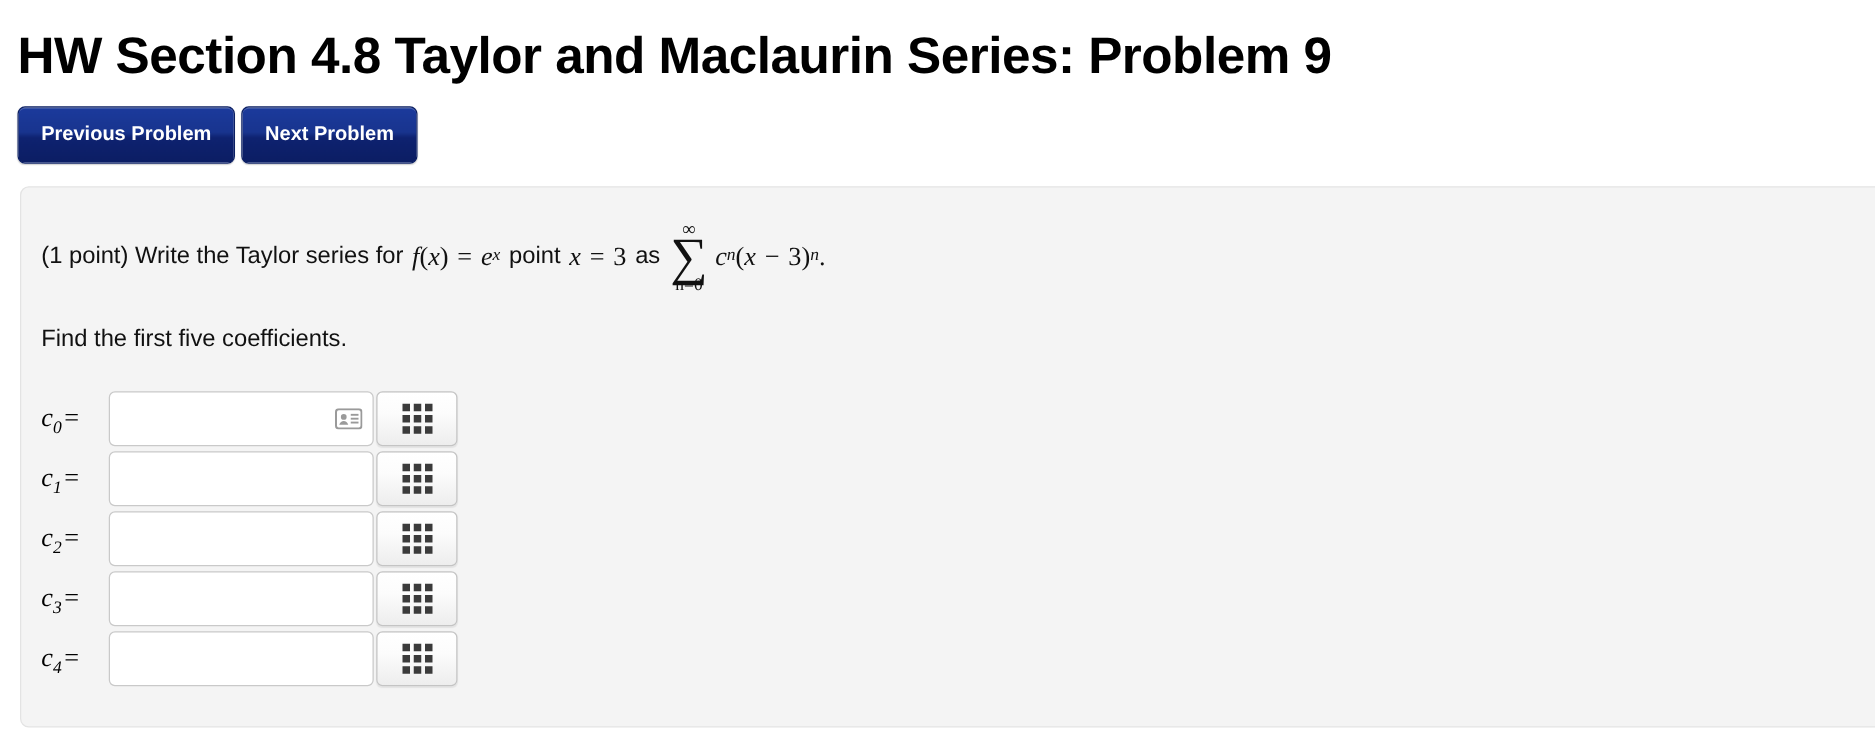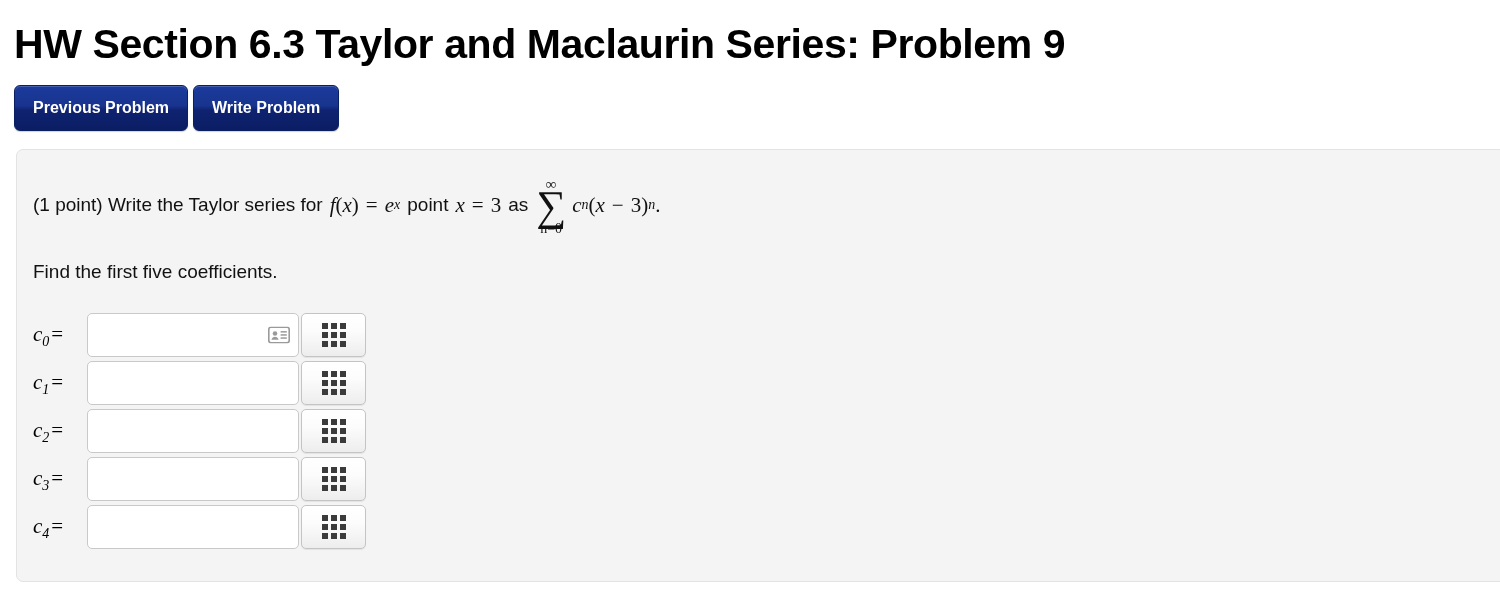--- a/index.html
+++ b/index.html
@@ -210,25 +210,25 @@
   .dot-grid i {
     display: block;
     width: 6px;
     height: 6px;
     background: #3b3b3b;
   }
 </style>
 </head>
 <body>
 
-<div class="page-title">HW Section 6.3 Taylor and Maclaurin Series: Problem 9</div>
+<div class="page-title">HW Section 4.8 Taylor and Maclaurin Series: Problem 9</div>
 
 <div class="nav-row">
   <button class="nav-btn">Previous Problem</button>
-  <button class="nav-btn">Write Problem</button>
+  <button class="nav-btn">Next Problem</button>
 </div>
 
 <div class="problem-panel">
 
   <div class="prob-line">
     <span>(1 point) Write the Taylor series for</span>
     <span class="sp"></span>
     <span class="mathi">f</span>
       <span class="mathu">(</span>
       <span class="mathi">x</span>

